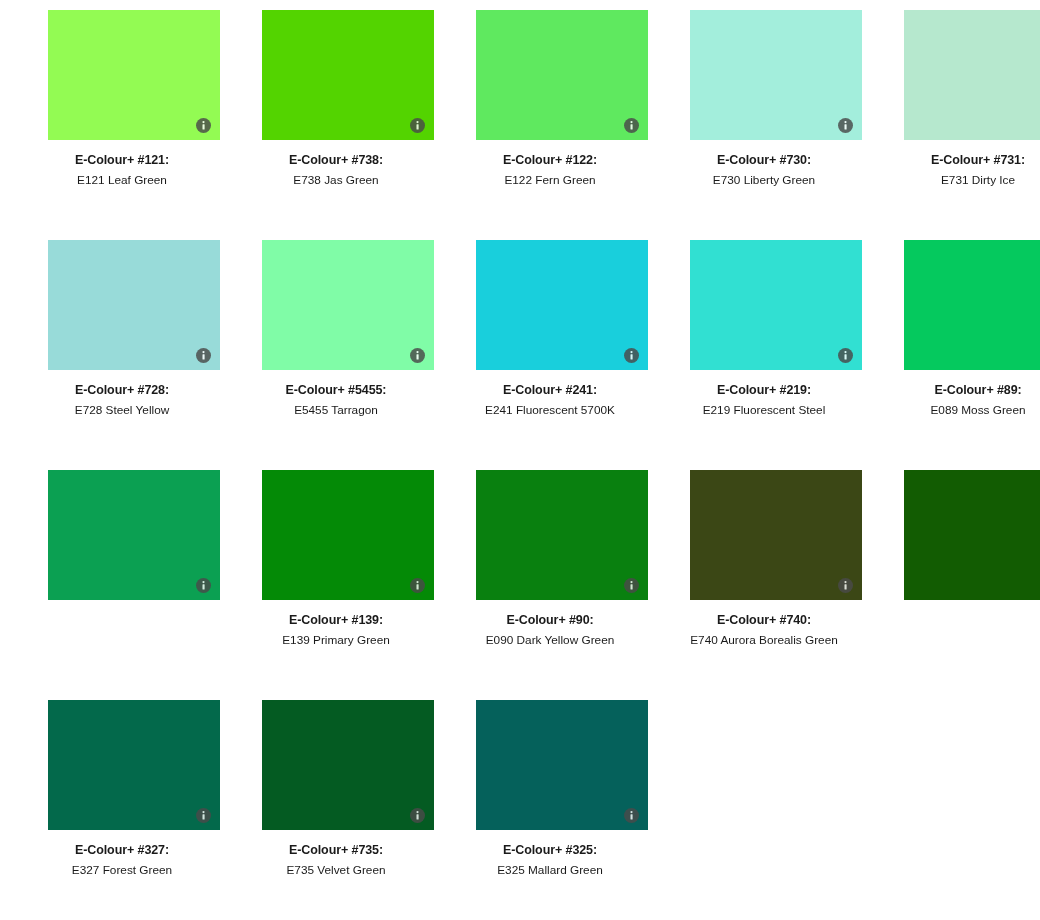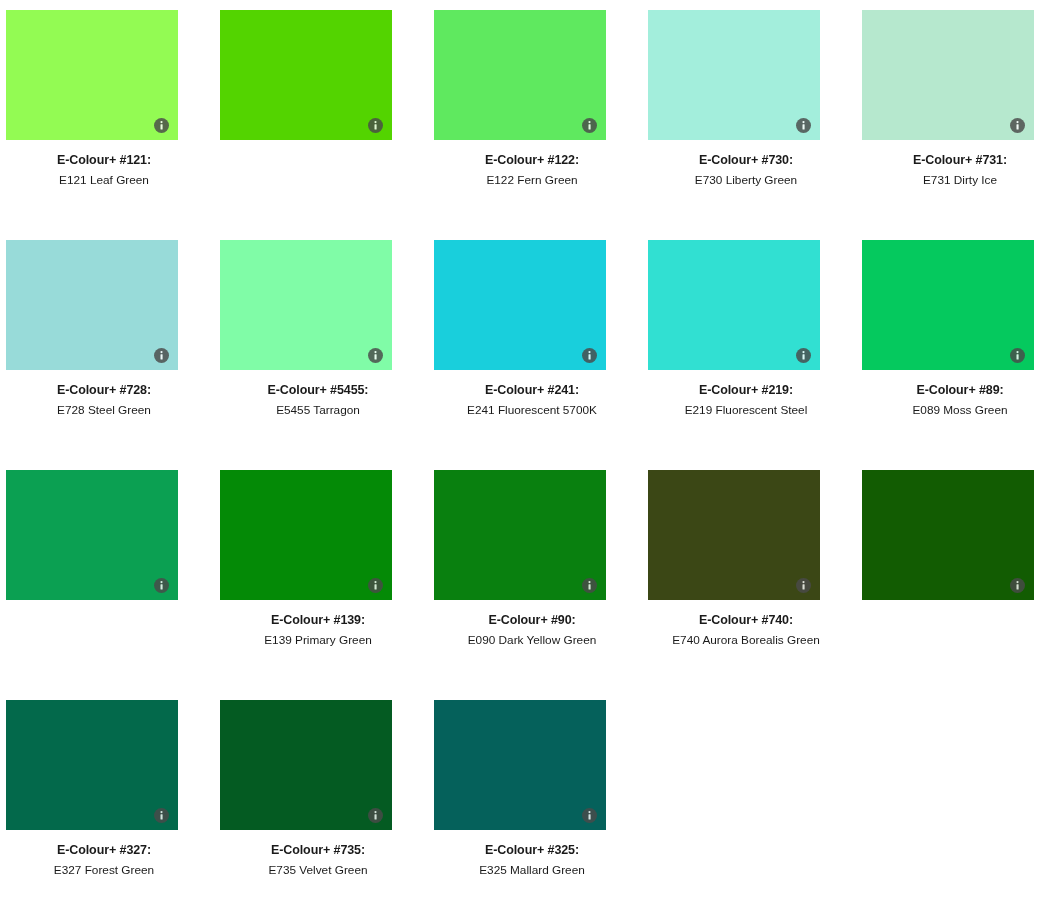--- a/index.html
+++ b/index.html
@@ -26,21 +26,21 @@
     row-gap: 0px;
     padding-top: 10px;
     padding-left: 6px;
   }
 
   .swatch-cell {
     width: 214px;
     height: 230px;
     display: flex;
     flex-direction: column;
-    align-items: flex-start;
+    align-items: flex-end;
   }
 
   .swatch-chip {
     position: relative;
     width: 172px;
     height: 130px;
     flex: 0 0 auto;
   }
 
   .info-icon {
@@ -101,20 +101,24 @@
     </div>
     <div class="swatch-cell">
       <div class="swatch-chip" style="background: rgb(83, 212, 0);">
         <div class="info-icon">
           <svg width="15" height="15" viewBox="0 0 15 15" aria-hidden="true">
             <circle cx="7.5" cy="4.1" r="1.12" fill="#ffffff"></circle>
             <rect x="6.5" y="6.2" width="2.1" height="5.2" rx="0.5" fill="#ffffff"></rect>
           </svg>
         </div>
       </div>
+      <div class="swatch-caption">
+        <div class="caption-title">E-Colour+ #738:</div>
+        <div class="caption-name">E738 Jas Green</div>
+      </div>
     </div>
     <div class="swatch-cell">
       <div class="swatch-chip" style="background: rgb(95, 233, 95);">
         <div class="info-icon">
           <svg width="15" height="15" viewBox="0 0 15 15" aria-hidden="true">
             <circle cx="7.5" cy="4.1" r="1.12" fill="#ffffff"></circle>
             <rect x="6.5" y="6.2" width="2.1" height="5.2" rx="0.5" fill="#ffffff"></rect>
           </svg>
         </div>
       </div>
@@ -155,21 +159,21 @@
       <div class="swatch-chip" style="background: rgb(152, 219, 217);">
         <div class="info-icon">
           <svg width="15" height="15" viewBox="0 0 15 15" aria-hidden="true">
             <circle cx="7.5" cy="4.1" r="1.12" fill="#ffffff"></circle>
             <rect x="6.5" y="6.2" width="2.1" height="5.2" rx="0.5" fill="#ffffff"></rect>
           </svg>
         </div>
       </div>
       <div class="swatch-caption">
         <div class="caption-title">E-Colour+ #728:</div>
-        <div class="caption-name">E728 Steel Green</div>
+        <div class="caption-name">E728 Steel Yellow</div>
       </div>
     </div>
     <div class="swatch-cell">
       <div class="swatch-chip" style="background: rgb(128, 252, 167);">
         <div class="info-icon">
           <svg width="15" height="15" viewBox="0 0 15 15" aria-hidden="true">
             <circle cx="7.5" cy="4.1" r="1.12" fill="#ffffff"></circle>
             <rect x="6.5" y="6.2" width="2.1" height="5.2" rx="0.5" fill="#ffffff"></rect>
           </svg>
         </div>

